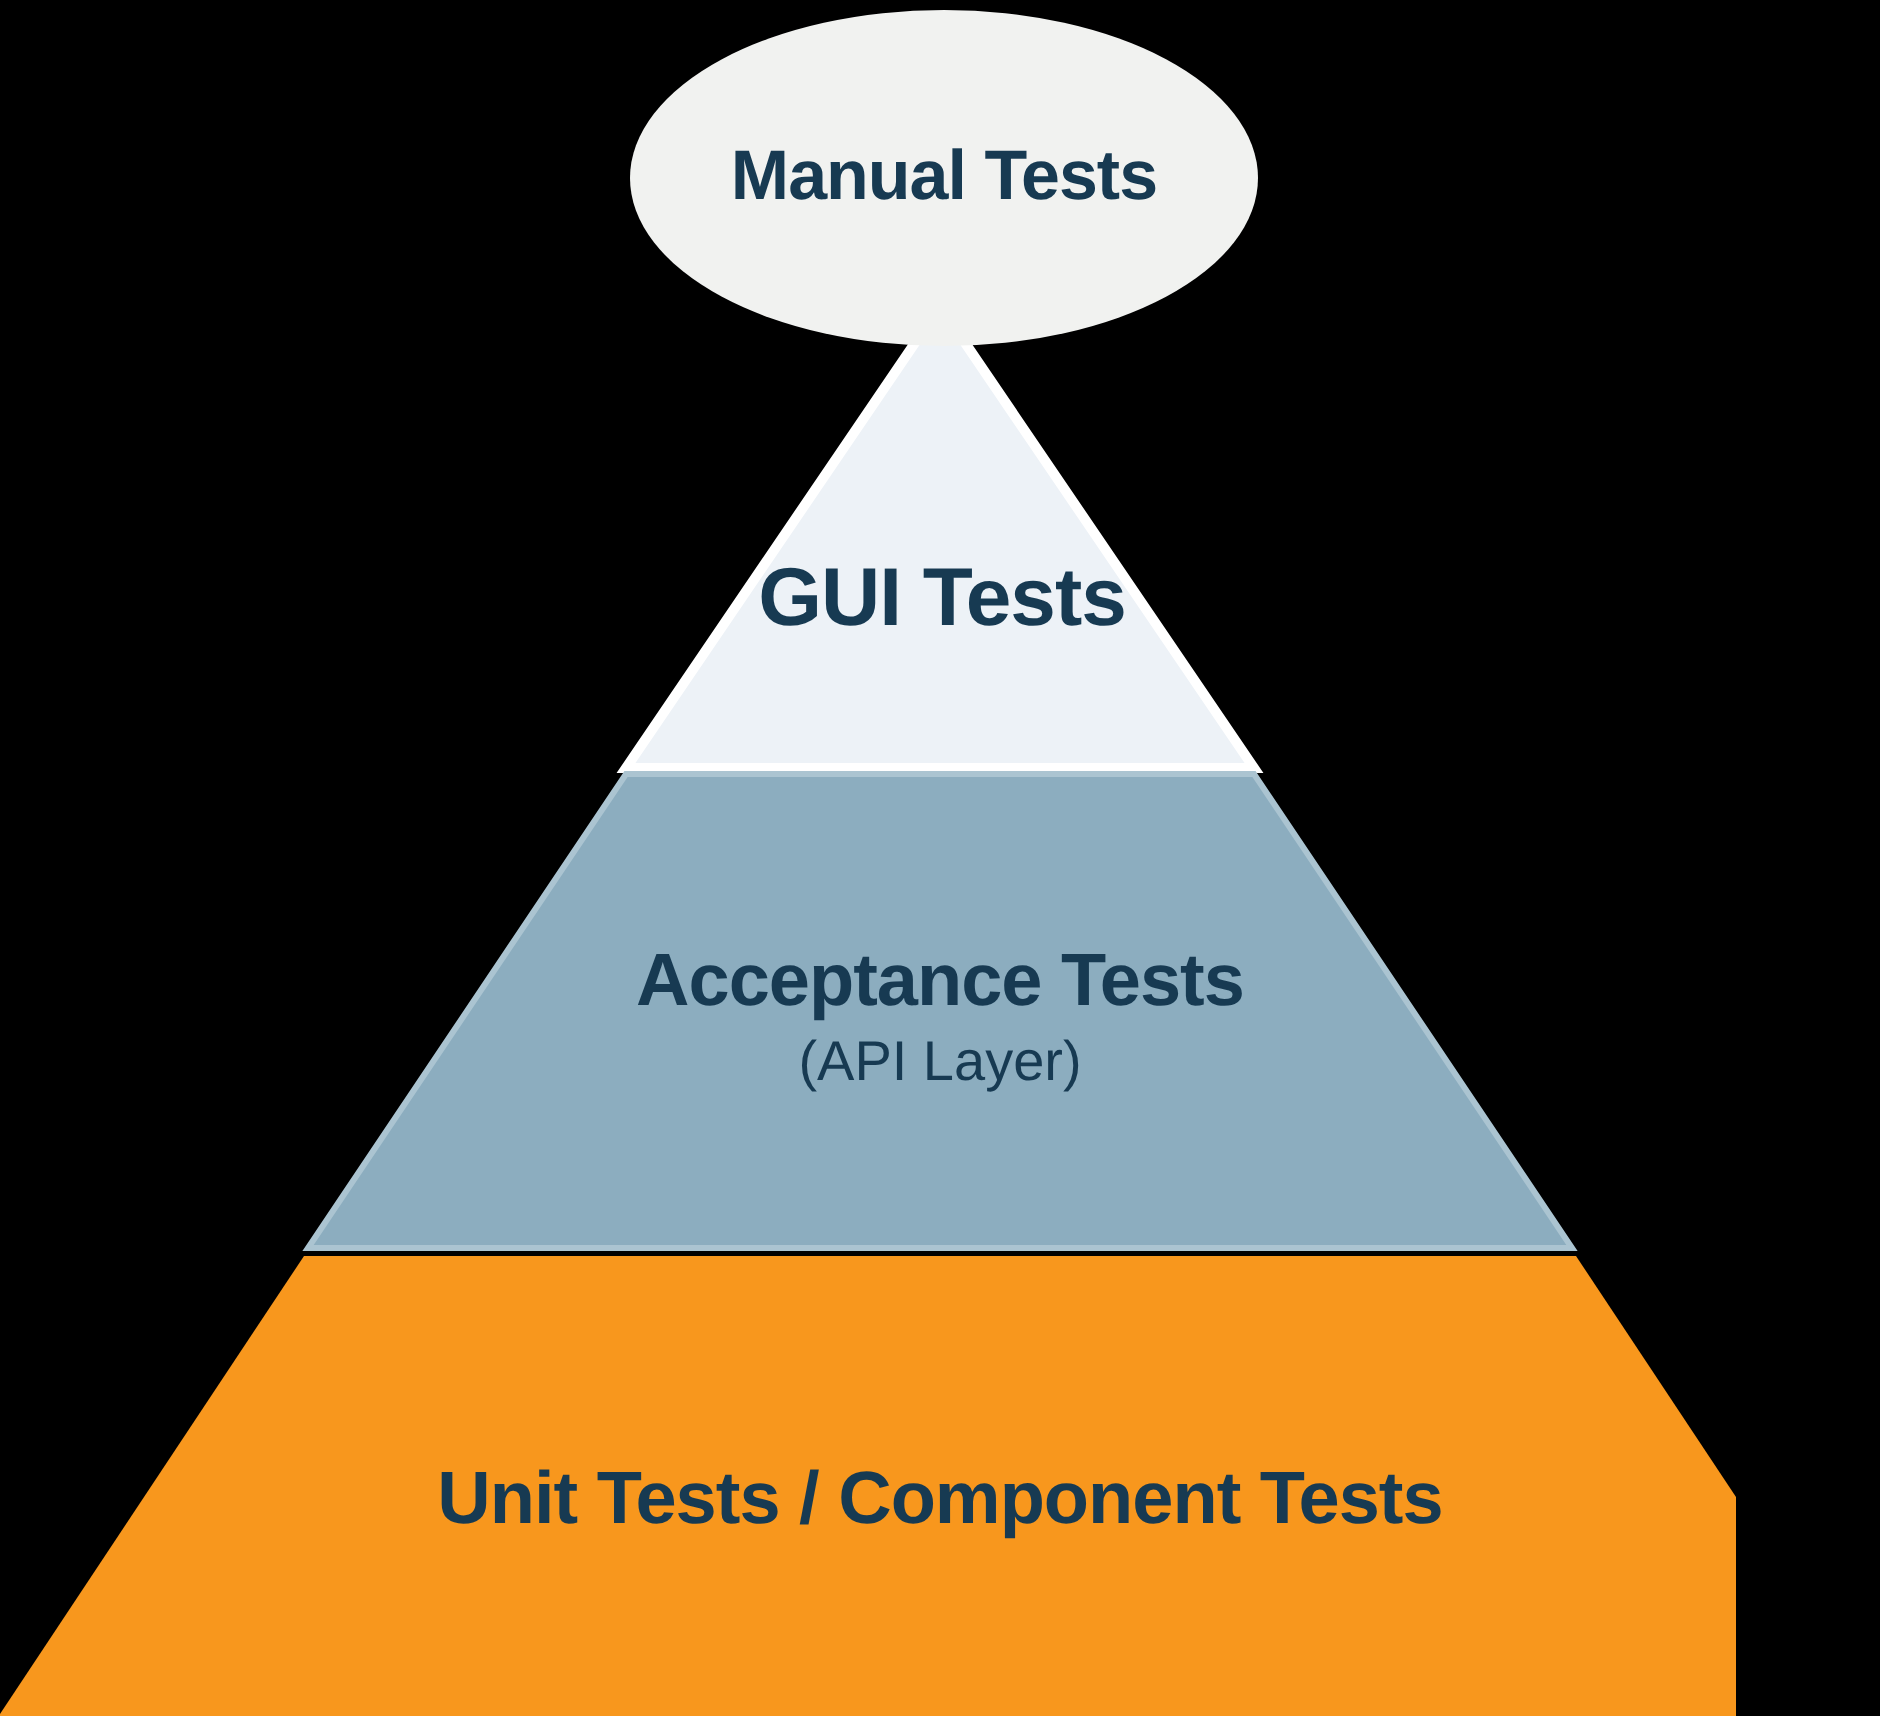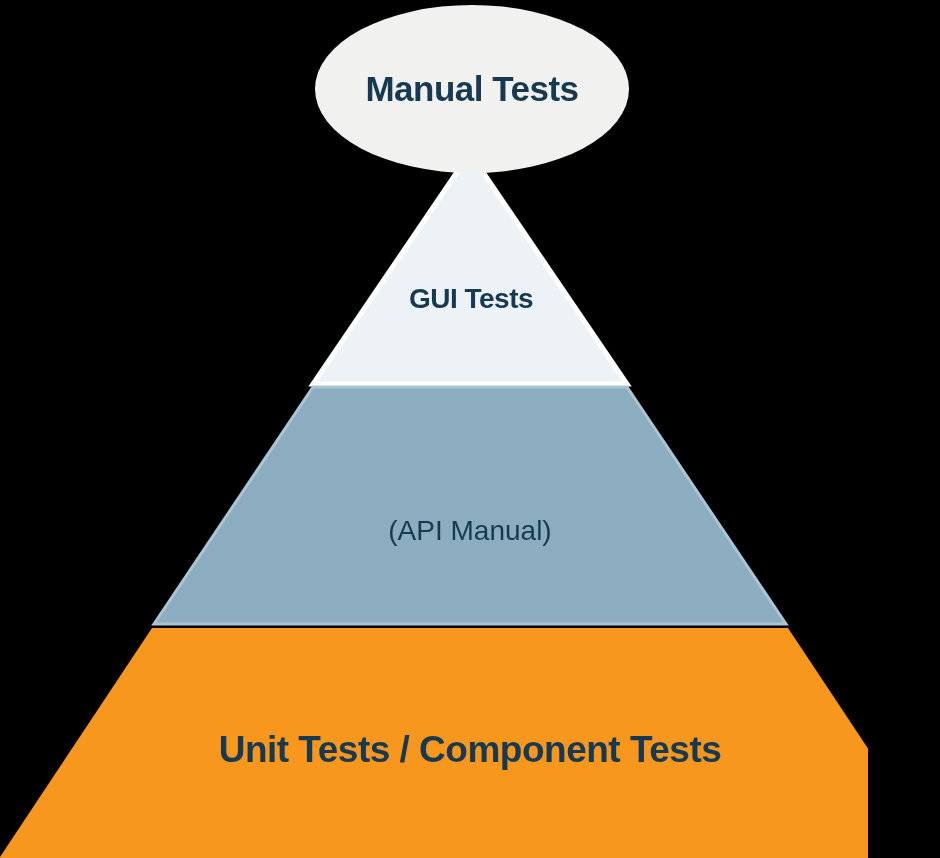--- a/index.html
+++ b/index.html
@@ -26,21 +26,21 @@
     position: absolute;
     transform: translate(-50%, -50%);
     font-family: "Liberation Sans", sans-serif;
     font-weight: 700;
     color: var(--text-navy, #173a52);
     white-space: nowrap;
     letter-spacing: -0.5px;
     line-height: 1;
   }
   .label.manual     { left: 472px; top: 88px;  font-size: 35px; }
-  .label.gui        { left: 471px; top: 299px; font-size: 28px; }
+  .label.gui        { left: 471px; top: 299px; font-size: 41px; }
   .label.acceptance { left: 470px; top: 490px; font-size: 37px; }
   .label.api        { left: 470px; top: 531px; font-size: 28px; font-weight: 400; letter-spacing: 0; }
   .label.unit       { left: 470px; top: 749px; font-size: 37px; }
 </style>
 </head>
 <body style="background: rgb(0, 0, 0);">
 
 <div class="stage" style="background: rgb(0, 0, 0);">
 
   <svg viewBox="0 0 940 858" aria-hidden="true">
@@ -51,18 +51,19 @@
 
     <polygon points="152,628 788,628 942,860 -2,860" fill="#f8971d"></polygon>
 
     <ellipse cx="472" cy="89" rx="157" ry="84" fill="#f1f2f0"></ellipse>
   </svg>
 
   <div class="label manual">Manual Tests</div>
 
   <div class="label gui">GUI Tests</div>
 
+  <div class="label acceptance">Acceptance Tests</div>
 
-  <div class="label api">(API Manual)</div>
+  <div class="label api">(API Layer)</div>
 
   <div class="label unit">Unit Tests / Component Tests</div>
 
 </div>
 
 </body></html>

